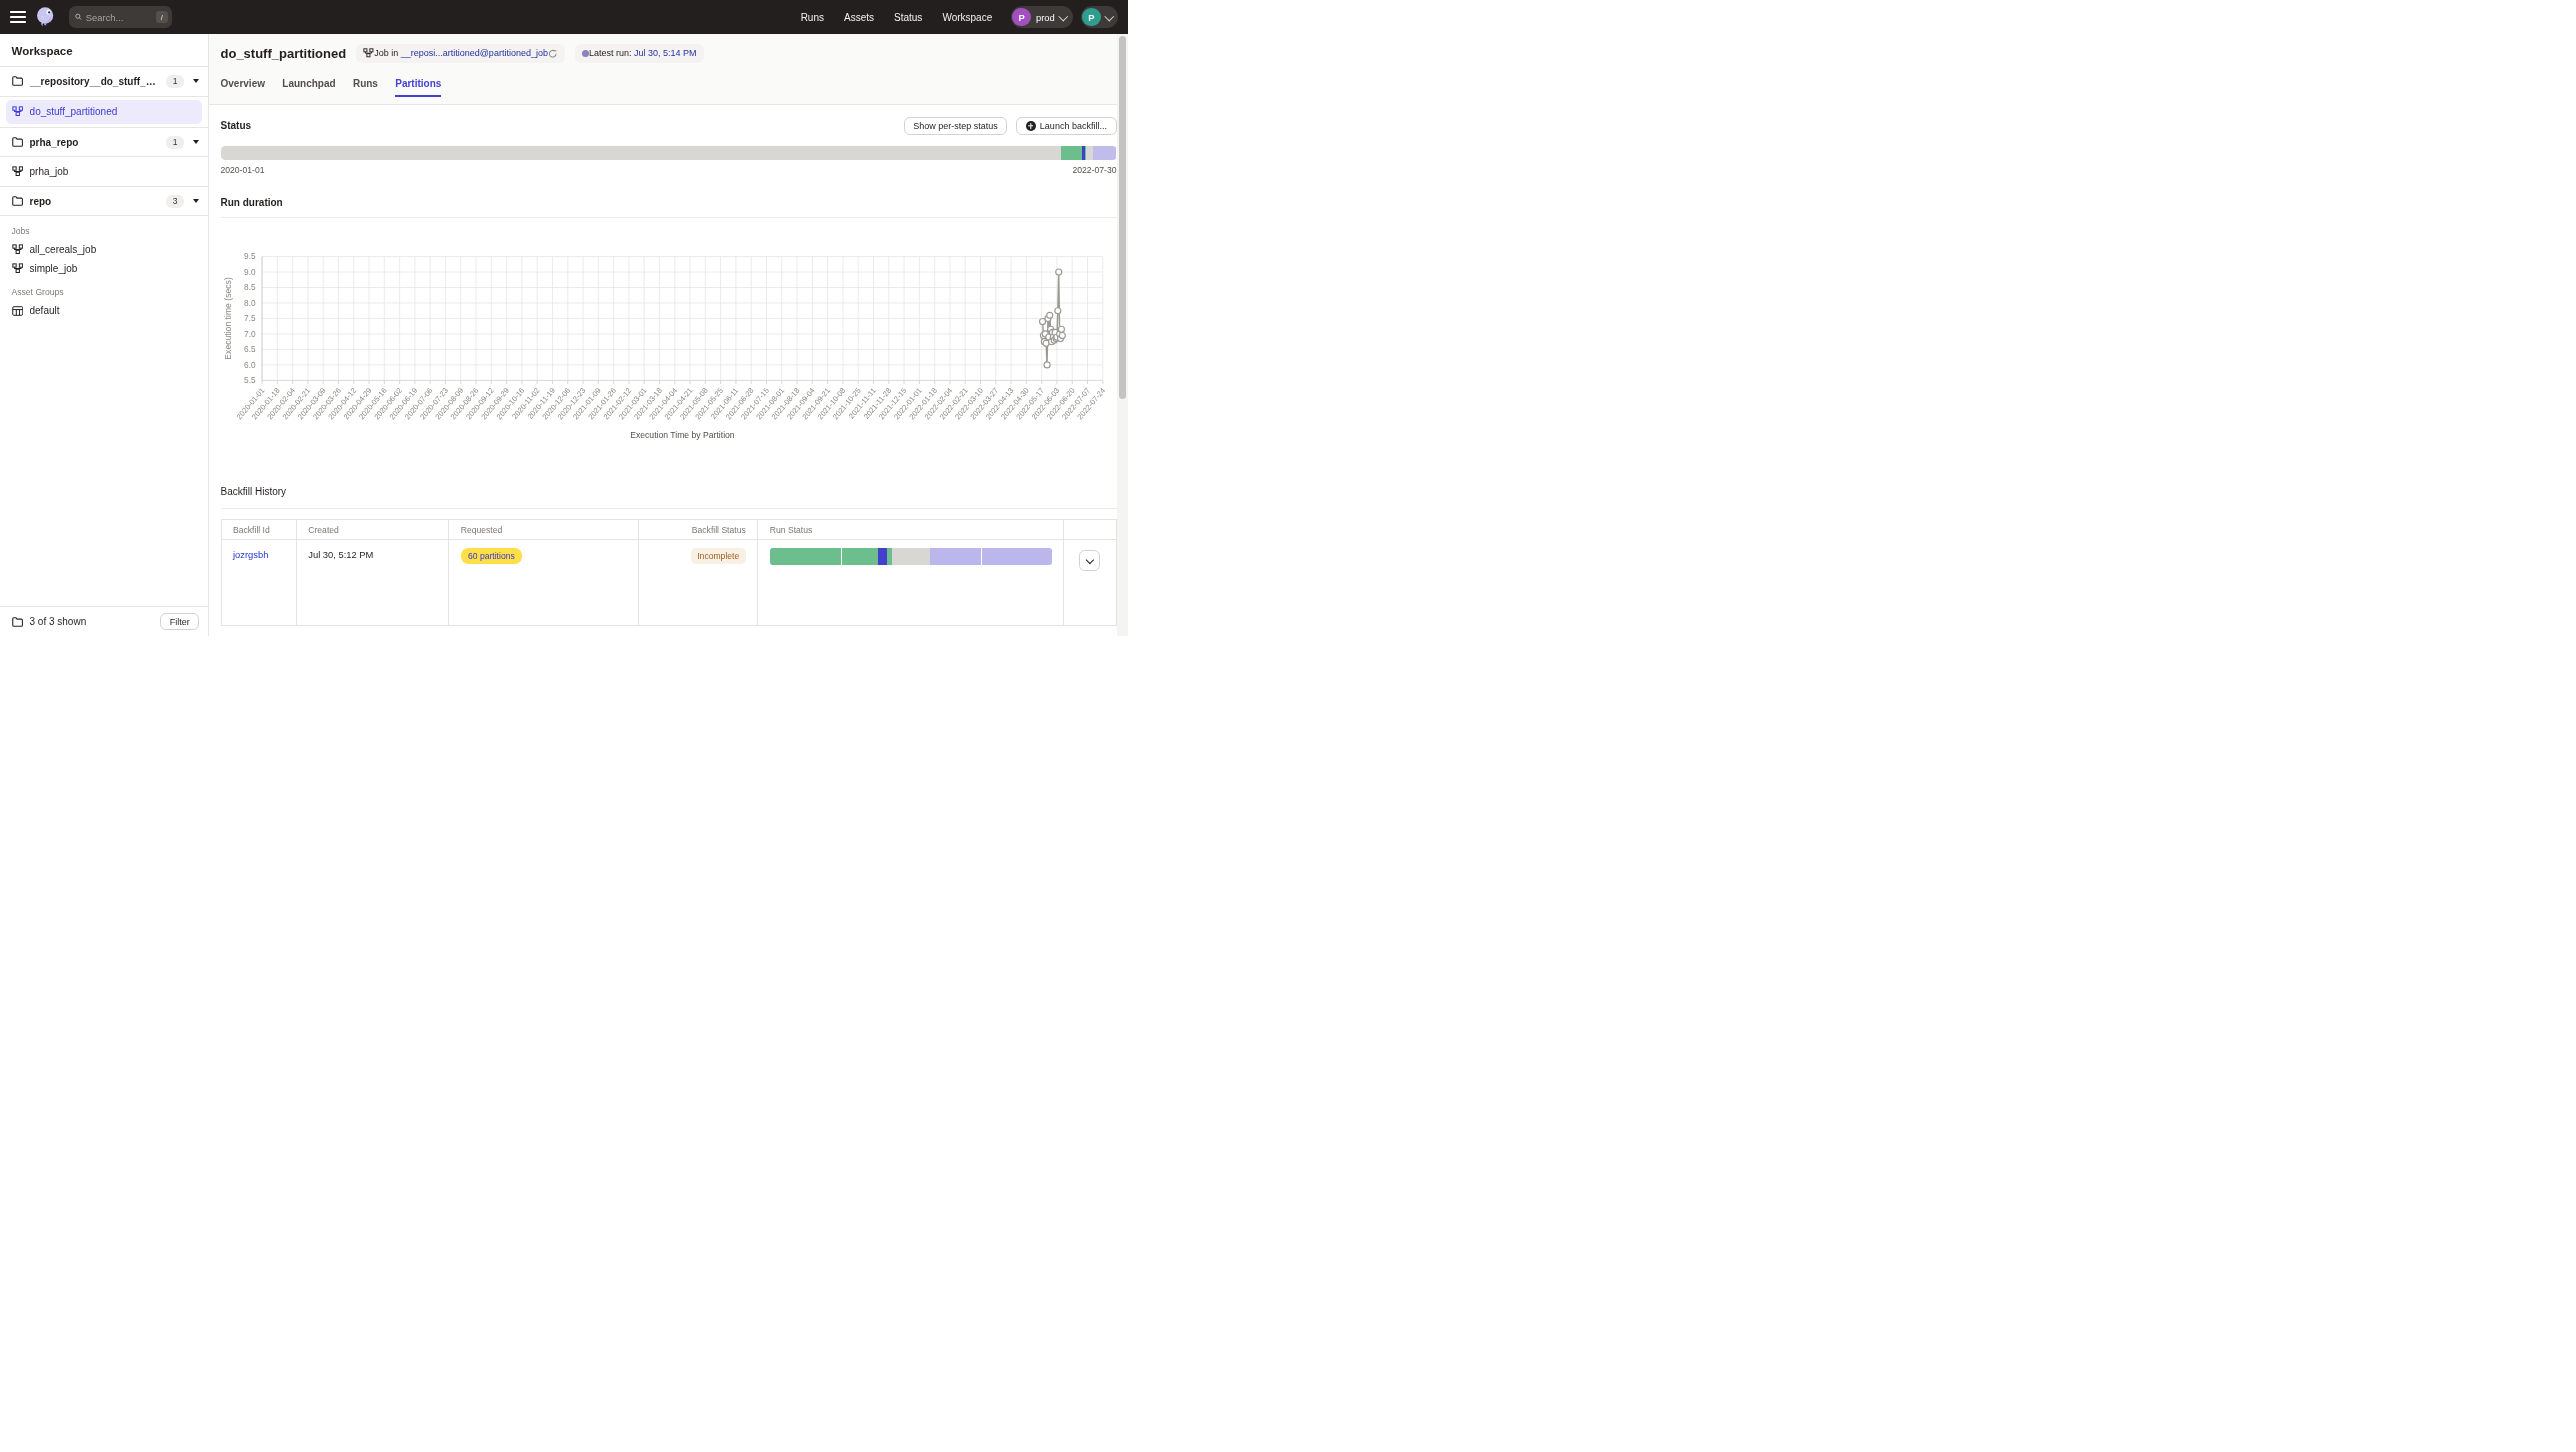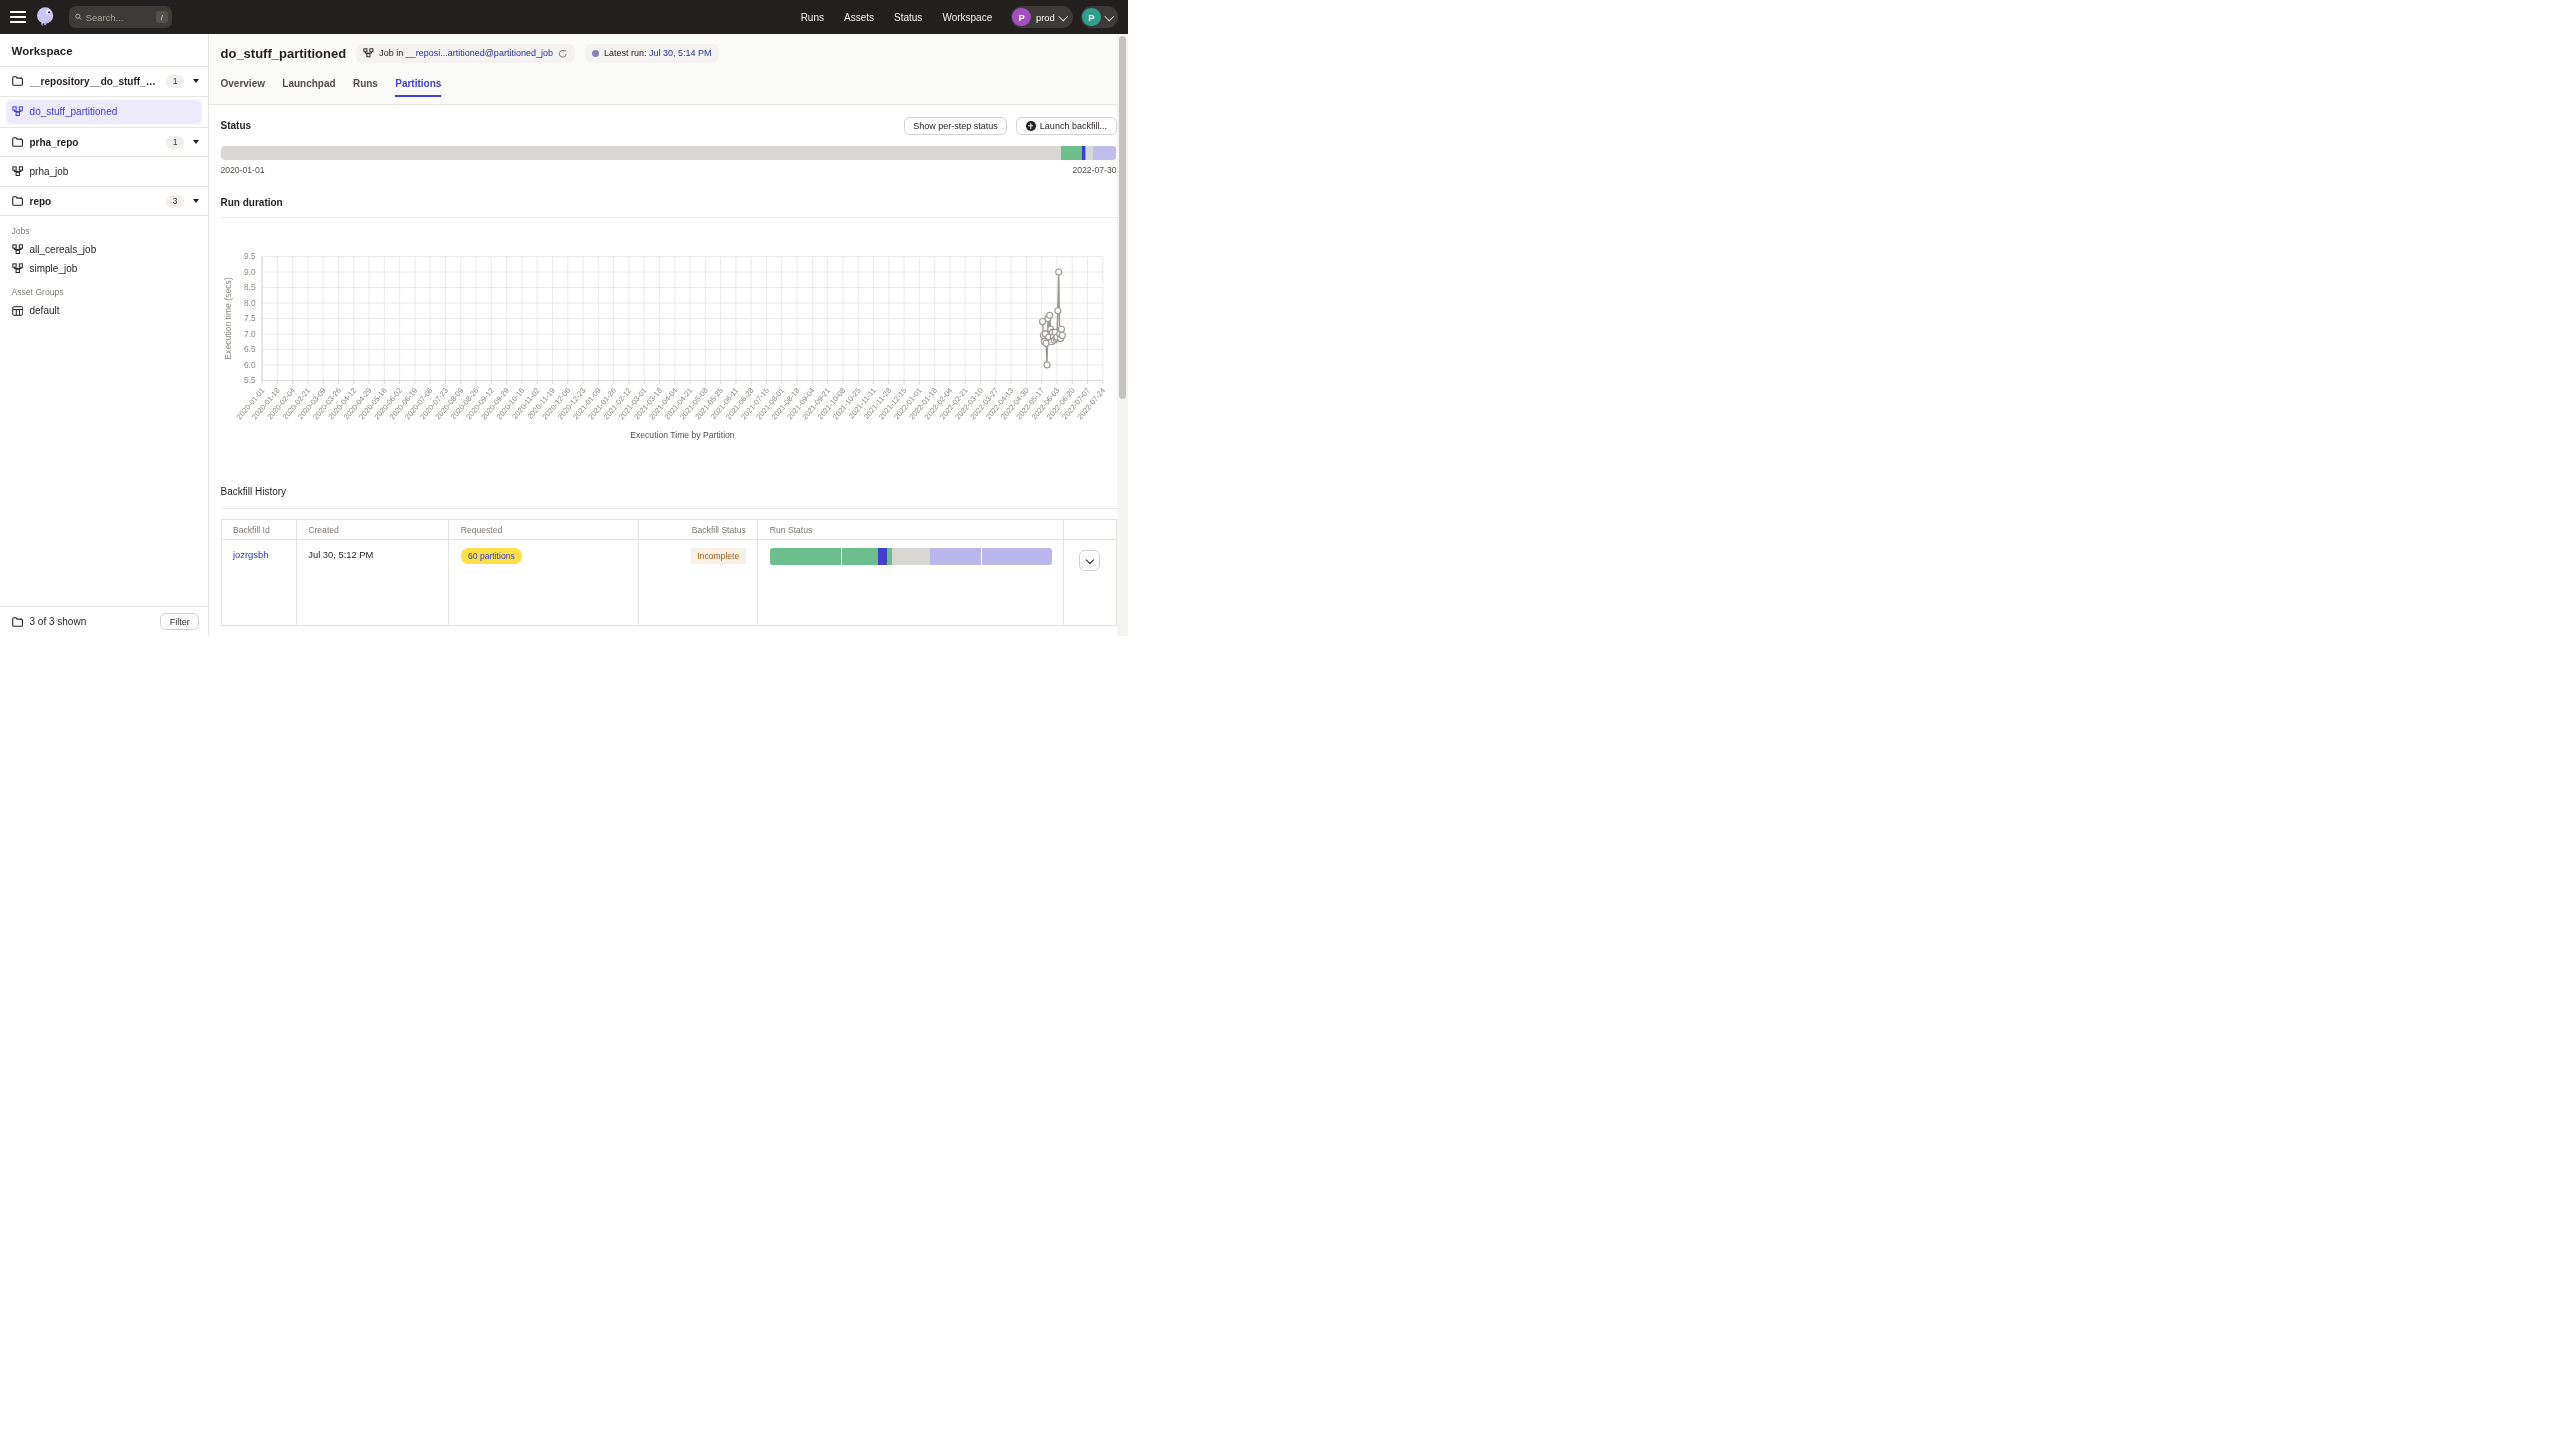--- a/index.html
+++ b/index.html
@@ -43,21 +43,21 @@
   .sec-item { display:flex; align-items:center; gap:6.5px; padding:3.6px 11.5px; font-size:10px; cursor:pointer; }
   .side-fill { flex:1; }
   .side-footer { border-top:0.7px solid #E8E6E3; height:30px; display:flex; align-items:center; gap:6.5px; padding:0 8.6px 0 11.5px; }
   .side-footer .shown { flex:1; font-size:10px; }
   .btn { background:#fff; border:0.7px solid #D4D2CF; border-radius:5.8px; font-size:9px; font-weight:500; color:#231F1E; padding:2.9px 8.6px; cursor:pointer; font-family:"Liberation Sans",sans-serif; display:inline-flex; align-items:center; gap:4.3px;}
 
   
   .mheader { background:#FAFAF8; border-bottom:0.7px solid #E8E6E3; padding:10px 11.5px 0; height:71px; }
   .title-row { display:flex; align-items:center; gap:10px; }
   .job-title { font-size:13px; font-weight:700; }
-  .chip { background:#F4F3F1; border-radius:5.8px; height:18.7px; display:flex; align-items:center; gap:5px; padding:0 7.2px; font-size:9px; }
+  .chip { background:#F4F3F1; border-radius:5.8px; height:18.7px; display:flex; align-items:center; padding:0 7.2px; font-size:9px; }
   .chip .blue { color:#23309F; }
   .dot { width:7.2px; height:7.2px; border-radius:50%; background:#8784BE; }
   .tabs { display:flex; gap:17.3px; margin-top:15px; }
   .tab { font-size:10px; font-weight:700; color:#524E4A; padding-bottom:6.5px; cursor:pointer; border-bottom:2.2px solid transparent;}
   .tab.active { color:#4440D2; border-bottom-color:#4440D2; }
 
   
   .content { padding:0 11.5px; }
   .status-row { display:flex; align-items:center; margin-top:11.5px; height:18.7px;}
   .sec-heading { font-size:10px; font-weight:700; flex:1; }
@@ -80,21 +80,21 @@
 
   
   table.bf { border-collapse:collapse; width:100%; margin-top:10px; table-layout:fixed; }
   table.bf th, table.bf td { border:0.7px solid #E5E3E0; }
   table.bf th { font-size:8.6px; font-weight:400; color:#7C7873; text-align:left; padding:4.3px 11.5px; height:18.7px;}
   table.bf th.r { text-align:right; }
   table.bf td { padding:8.6px 11.5px 0; vertical-align:top; height:86px; }
   .mono { font-family:Liberation Sans, sans-serif; font-size:9.4px;text-align:center; }
   .id-link { color:#2336CE; cursor:pointer; }
   .tag-lav { display:inline-block; background:#fde047; color:#3734D2; border-radius:7.2px; font-size:8.6px; padding:2.9px 7.2px; cursor:pointer;}
-  .tag-warn { display:inline-block; background:#F9F0E5; color:#A05A1C; border-radius:0; font-size:8.6px; padding:2.9px 6.5px; }
+  .tag-warn { display:inline-block; background:#F9F0E5; color:#A05A1C; border-radius:5px; font-size:8.6px; padding:2.9px 6.5px; }
   .runbar { display:flex; height:16.5px; border-radius:2.9px; overflow:hidden; }
   .exp-btn { width:21px; height:21.6px; border:0.7px solid #D4D2CF; border-radius:5.8px; background:#fff; display:flex; align-items:center; justify-content:center; cursor:pointer; margin:1.4px auto 0;}
   .exp-btn .chevd { width:5.8px; height:5.8px; border-right:1.1px solid #231F1E; border-bottom:1.1px solid #231F1E; transform:rotate(45deg) translate(-0.7px,-0.7px);}
 
   
   .scrollbar { position:absolute; top:0; right:0; width:10.8px; height:602px; background:#F4F4F3; }
   .scroll-thumb { position:absolute; top:2.2px; left:2.2px; width:6.5px; height:363px; border-radius:3.6px; background:#C4C3C1; }
 
   svg text { font-family:"Liberation Sans", sans-serif; }
 </style>

